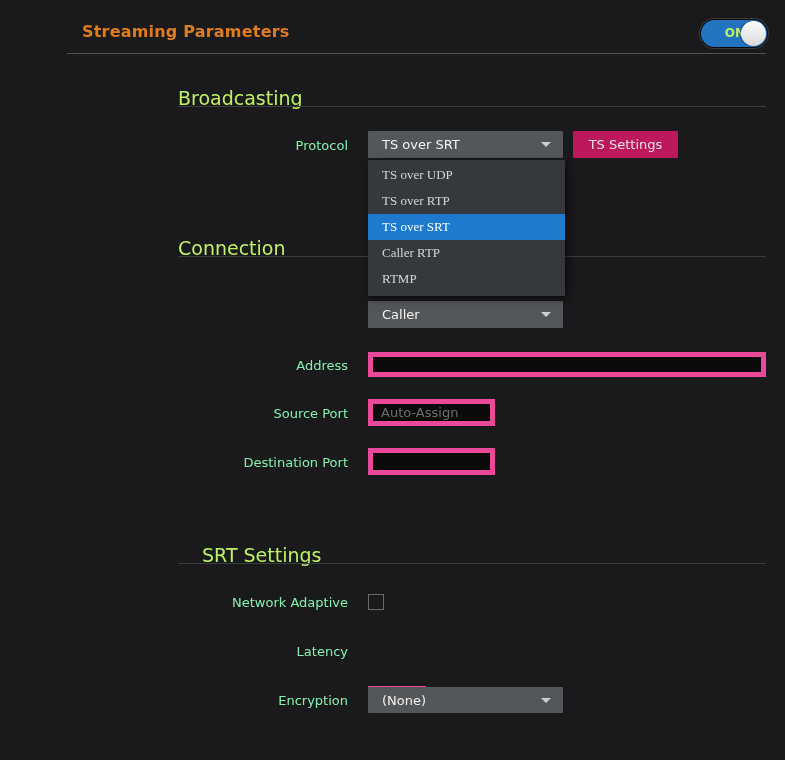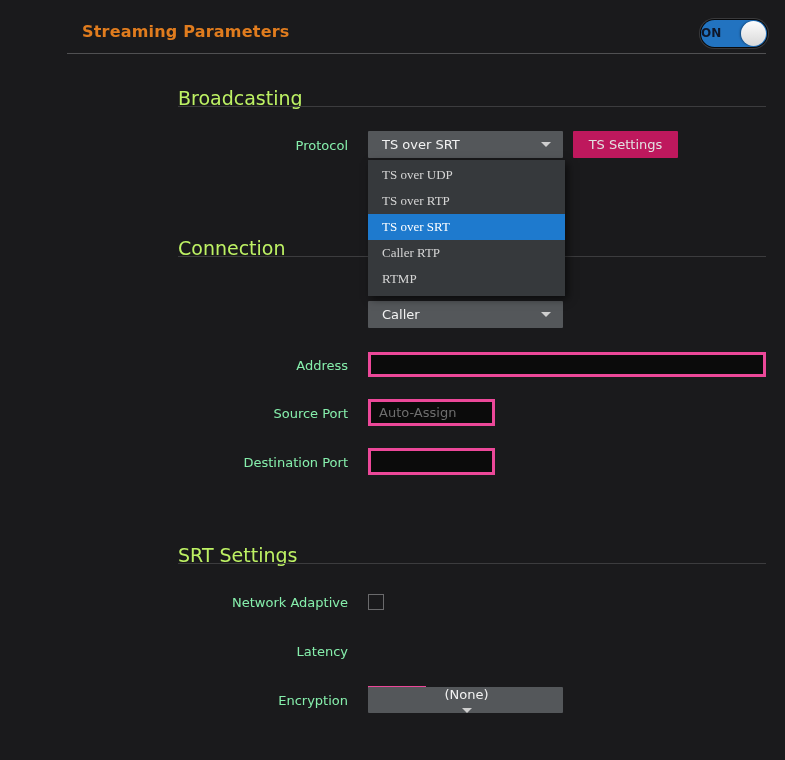--- a/index.html
+++ b/index.html
@@ -22,22 +22,22 @@
   .toggle {
     position: absolute; left: 701px; top: 20px;
     width: 66px; height: 27px;
     background: var(--toggle-blue, #2273c0);
     border-radius: 14px;
     box-shadow: 0 0 0 1px #09090a, 0 0 0 2px #39393b;
     cursor: pointer;
   }
   .toggle-label {
     position: absolute; left: 0; top: 0; width: 44px; height: 43px;
-    line-height: 27px; text-align: left;
-    font-size: 12px; font-weight: bold; color: #0f172a;
+    line-height: 27px; text-align: right;
+    font-size: 12px; font-weight: bold; color: #bef264;
   }
   .toggle-knob {
     position: absolute; right: 1px; top: 1px;
     width: 25px; height: 25px; border-radius: 50%;
     background: linear-gradient(#fdfdfd, #d8d8d8);
     box-shadow: -1px 0 2px rgba(0,0,0,0.4);
   }
 
   .hdr-divider {
     position: absolute; left: 67px; top: 53px; width: 699px; height: 1px;
@@ -97,21 +97,21 @@
     cursor: pointer;
   }
   .menu-item.selected {
     background: var(--menu-highlight-blue, #1e7ace);
     color: #ffffff;
   }
 
   .text-input {
     position: absolute; left: 368px;
     background: #0b0b0b;
-    border: 3px solid #ec4899;
+    border: 5px solid #ec4899;
     color: #e8e8e8;
     font-size: 13px;
     font-family: "DejaVu Sans", "Liberation Sans", sans-serif;
     padding: 0 8px; box-sizing: border-box;
     outline: none;
   }
   .text-input::placeholder { color: #6e6e6e; opacity: 1; }
 
   .checkbox {
     position: absolute; left: 368px; top: 594px;
@@ -164,28 +164,28 @@
 
   <div class="field-label" style="top: 358px;">Address</div>
   <input class="text-input" style="top: 352px; width: 398px; height: 25px;" type="text" value="">
 
   <div class="field-label" style="top: 406px;">Source Port</div>
   <input class="text-input" style="top: 399px; width: 127px; height: 27px;" type="text" placeholder="Auto-Assign">
 
   <div class="field-label" style="top: 455px;">Destination Port</div>
   <input class="text-input" style="top: 448px; width: 127px; height: 27px;" type="text" value="">
 
-  <div class="section-title" style="top: 544px;">SRT Settings</div>
+  <div class="section-title" style="top: 544px; margin-left: 24px;">SRT Settings</div>
   <div class="section-divider" style="top: 563px;"></div>
 
   <div class="field-label" style="top: 595px;">Network Adaptive</div>
   <input class="checkbox" type="checkbox" style="">
 
   <div class="field-label" style="top: 644px;">Latency</div>
   <input class="text-input" style="top: 638px; width: 58px; height: 26px; margin-top: 48px;" type="text" value="250">
 
   <div class="field-label" style="top: 693px;">Encryption</div>
-  <div class="select" style="top: 687px; height: 26px; flex-direction: column;">
+  <div class="select" style="top: 687px; height: 26px;">
     <span>(None)</span>
     <span class="caret"></span>
   </div>
 
 </div>
 
 </body></html>

